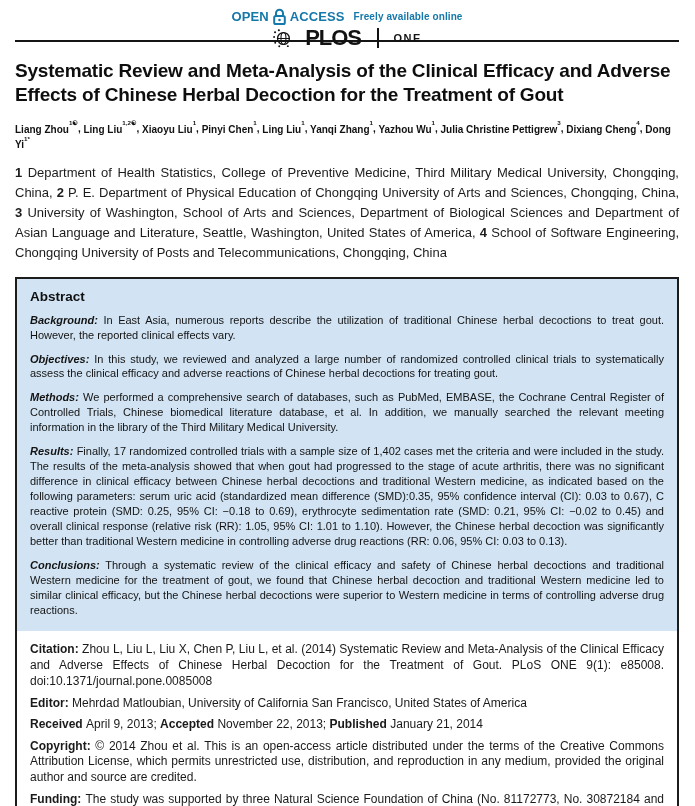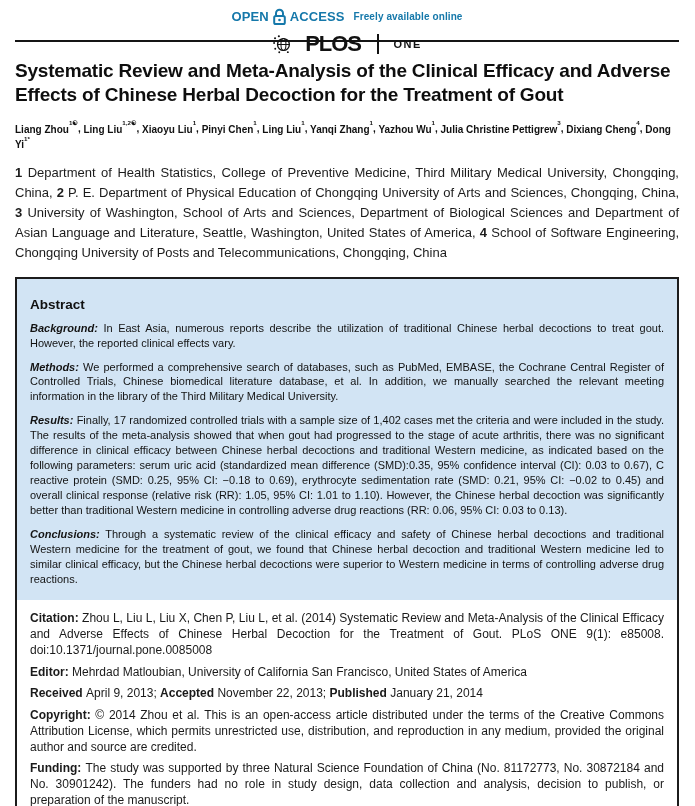--- a/index.html
+++ b/index.html
@@ -4,38 +4,38 @@
 <style>
   html,body{margin:0;padding:0;background:#ffffff;}
   body{font-family:"Liberation Sans", sans-serif; color:#141414;}
   .page{width:695px;height:806px;box-sizing:border-box;padding:8px 16px 0 15px;background:#fff;overflow:hidden;}
 
   
   .masthead{display:flex;justify-content:space-between;align-items:center;height:28px;flex-direction:column;}
   .oa{display:flex;align-items:center;color:#1578aa;font-weight:bold;font-size:13px;letter-spacing:.1px;}
   .oa .lock{margin:0 3px;display:inline-flex;align-items:center;}
   .oa .tagline{margin-left:9px;font-size:10px;}
-  .logo{display:flex;align-items:center;gap:10px;margin-top:6px;}
+  .logo{display:flex;align-items:center;gap:10px;}
   .logo .globe{display:inline-flex;margin-right:2px;}
   .logo .plos{font-size:22px;font-weight:bold;letter-spacing:-1px;color:#121212;}
   .logo .vbar{width:1.5px;height:20px;background:#121212;margin:0 5px 0 6px;}
   .logo .one{font-size:11px;font-weight:bold;letter-spacing:1.5px;color:#121212;text-align:center;}
   .rule{border:none;border-top:2.5px solid #151515;margin:4px 0 0 0;}
 
   
   h1.title{font-size:19px;line-height:1.27;font-weight:bold;color:#0e0e0e;margin:17px 0 12px 0;letter-spacing:-.2px;}
   .authors{font-size:10px;font-weight:bold;line-height:1.5;margin:14px 0 11px 0;color:#111;}
   .authors sup{font-size:62%;position:relative;top:-.45em;}
   .affiliations{font-size:13px;line-height:1.55;text-align:justify;color:#1c1c1c;margin:0 0 13px 0;}
   .affiliations b{font-weight:bold;}
 
   
   .infobox{border:2px solid #1c1c1c;}
   .abstract{background:#d2e4f4;padding:9px 13px 13px 13px;}
-  .abstract h2{font-size:13.5px;margin:9px 0 0 0;color:#101010;}
+  .abstract h2{font-size:13.5px;margin:1px 0 0 0;color:#101010;}
   .abstract p{font-size:11px;line-height:1.36;text-align:justify;margin:9px 0 0 0;color:#131313;}
   .abstract .lead{font-weight:bold;font-style:italic;}
   .metadata{background:#ffffff;padding:6px 13px 8px 13px;}
   .metadata p{font-size:12px;line-height:1.33;text-align:justify;margin:5.5px 0;color:#1a1a1a;}
   .metadata b{font-weight:bold;}
 </style>
 </head>
 <body>
 
 <div class="page">
@@ -79,20 +79,21 @@
 
   <p class="authors"><span>Liang Zhou<sup>1☯</sup></span>, <span>Ling Liu<sup>1,2☯</sup></span>, <span>Xiaoyu Liu<sup>1</sup></span>, <span>Pinyi Chen<sup>1</sup></span>, <span>Ling Liu<sup>1</sup></span>, <span>Yanqi Zhang<sup>1</sup></span>, <span>Yazhou Wu<sup>1</sup></span>, <span>Julia Christine Pettigrew<sup>3</sup></span>, <span>Dixiang Cheng<sup>4</sup></span>, <span>Dong Yi<sup>1*</sup></span></p>
 
   <p class="affiliations"><b>1</b><span> Department of Health Statistics, College of Preventive Medicine, Third Military Medical University, Chongqing, China, </span><b>2</b><span> P. E. Department of Physical Education of Chongqing University of Arts and Sciences, Chongqing, China, </span><b>3</b><span> University of Washington, School of Arts and Sciences, Department of Biological Sciences and Department of Asian Language and Literature, Seattle, Washington, United States of America, </span><b>4</b><span> School of Software Engineering, Chongqing University of Posts and Telecommunications, Chongqing, China</span></p>
 
   <section class="infobox">
     <div class="abstract">
       <h2>Abstract</h2>
       <div id="abstract-paras">
           <p><span class="lead">Background:</span> In East Asia, numerous reports describe the utilization of traditional Chinese herbal decoctions to treat gout. However, the reported clinical effects vary.</p>
+          <p><span class="lead">Objectives:</span> In this study, we reviewed and analyzed a large number of randomized controlled clinical trials to systematically assess the clinical efficacy and adverse reactions of Chinese herbal decoctions for treating gout.</p>
           <p><span class="lead">Methods:</span> We performed a comprehensive search of databases, such as PubMed, EMBASE, the Cochrane Central Register of Controlled Trials, Chinese biomedical literature database, et al. In addition, we manually searched the relevant meeting information in the library of the Third Military Medical University.</p>
           <p><span class="lead">Results:</span> Finally, 17 randomized controlled trials with a sample size of 1,402 cases met the criteria and were included in the study. The results of the meta-analysis showed that when gout had progressed to the stage of acute arthritis, there was no significant difference in clinical efficacy between Chinese herbal decoctions and traditional Western medicine, as indicated based on the following parameters: serum uric acid (standardized mean difference (SMD):0.35, 95% confidence interval (CI): 0.03 to 0.67), C reactive protein (SMD: 0.25, 95% CI: −0.18 to 0.69), erythrocyte sedimentation rate (SMD: 0.21, 95% CI: −0.02 to 0.45) and overall clinical response (relative risk (RR): 1.05, 95% CI: 1.01 to 1.10). However, the Chinese herbal decoction was significantly better than traditional Western medicine in controlling adverse drug reactions (RR: 0.06, 95% CI: 0.03 to 0.13).</p>
           <p><span class="lead">Conclusions:</span> Through a systematic review of the clinical efficacy and safety of Chinese herbal decoctions and traditional Western medicine for the treatment of gout, we found that Chinese herbal decoction and traditional Western medicine led to similar clinical efficacy, but the Chinese herbal decoctions were superior to Western medicine in terms of controlling adverse drug reactions.</p>
         </div>
     </div>
     <div class="metadata" id="metadata-notes">
         <p><b>Citation: </b>Zhou L, Liu L, Liu X, Chen P, Liu L, et al. (2014) Systematic Review and Meta-Analysis of the Clinical Efficacy and Adverse Effects of Chinese Herbal Decoction for the Treatment of Gout. PLoS ONE 9(1): e85008. doi:10.1371/journal.pone.0085008</p>
         <p><b>Editor: </b>Mehrdad Matloubian, University of California San Francisco, United States of America</p>
         <p><b>Received </b>April 9, 2013; <b>Accepted </b>November 22, 2013; <b>Published </b>January 21, 2014</p>
         <p><b>Copyright: </b>© 2014 Zhou et al. This is an open-access article distributed under the terms of the Creative Commons Attribution License, which permits unrestricted use, distribution, and reproduction in any medium, provided the original author and source are credited.</p>

